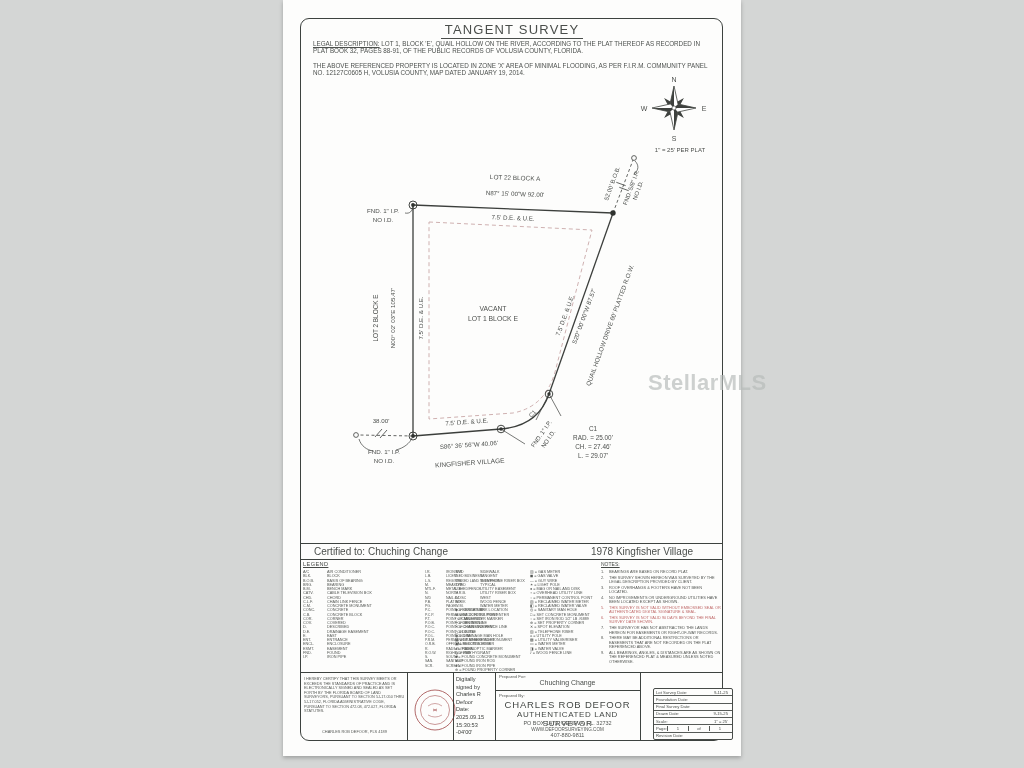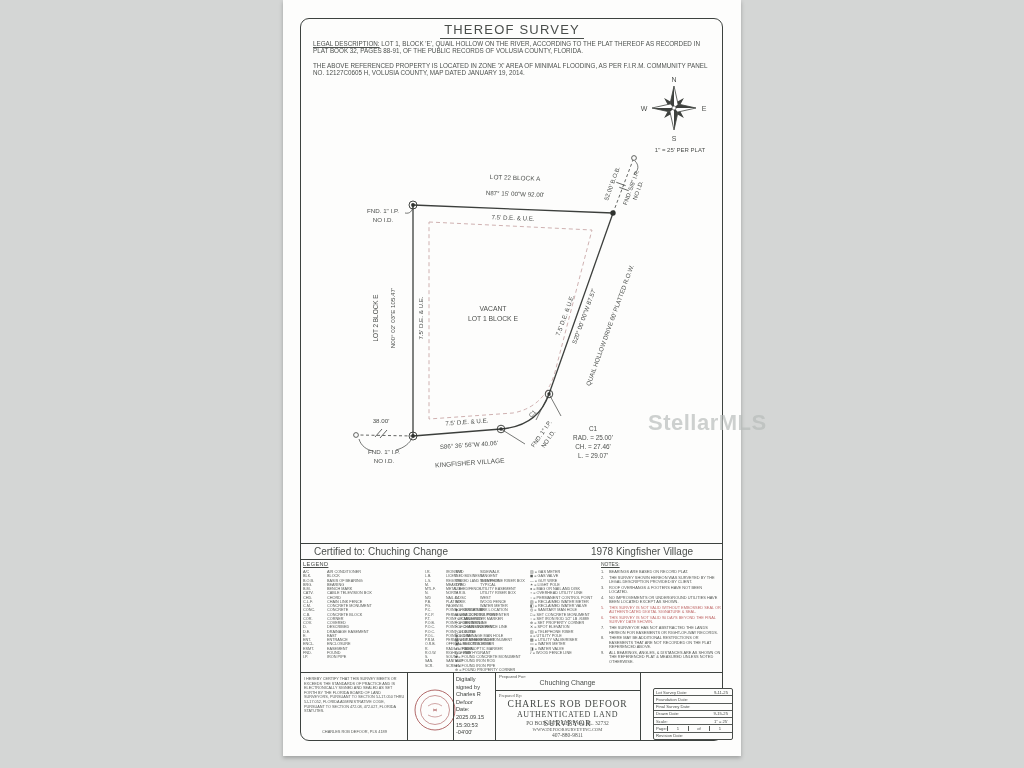--- a/index.html
+++ b/index.html
@@ -52,49 +52,49 @@
                line-height:4.6px; color:#555855; }
   .cert-name { position:absolute; left:21px; top:729px; width:101px; text-align:center;
                font-size:3.9px; color:#555855; }
   .digital { position:absolute; left:173px; top:676px; width:38px; font-size:5.6px;
              line-height:7.6px; color:#3c3f3c; white-space:pre-line; }
   .prep-for { position:absolute; left:212px; top:672px; width:145px; height:19px;
               border-bottom:1px solid #3d423f; }
   .prep-for .lab, .prep-by .lab { position:absolute; left:4px; top:2px; font-size:4.4px; color:#555855; }
   .prep-for .name { position:absolute; left:0; top:7px; width:100%; text-align:center;
                     font-size:7px; color:#4a4e4b; }
-  .prep-by { position:absolute; left:212px; top:691px; width:145px; height:50px;font-family:Liberation Serif, serif; }
+  .prep-by { position:absolute; left:212px; top:691px; width:145px; height:50px; }
   .prep-by .l1 { position:absolute; top:8px; width:100%; text-align:center; font-size:9.5px;
                  letter-spacing:.8px; color:#44484五; color:#444845; }
   .prep-by .l2 { position:absolute; top:19px; width:100%; text-align:center; font-size:8px;
                  letter-spacing:.6px; color:#444845; }
   .prep-by .l3 { position:absolute; top:29px; width:100%; text-align:center; font-size:5.5px; color:#555855; }
   .prep-by .l4 { position:absolute; top:35.5px; width:100%; text-align:center; font-size:4.6px; color:#555855; }
   .prep-by .l5 { position:absolute; top:41px; width:100%; text-align:center; font-size:5.5px; color:#555855; }
 
   .s-table { position:absolute; left:370px; top:688px; width:80px; height:52px;
              border:1px solid #474b48; border-radius:2px; background:#fdfdfc;
              display:flex; flex-direction:column; font-size:4.2px; color:#4c504d; }
   .t-row { flex:1; display:flex; align-items:center; border-bottom:.6px solid #565a57; padding:0 2px; }
   .t-row:last-child { border-bottom:none; }
   .t-val { margin-left:auto; padding-right:2px; }
   .t-cell { flex:1; text-align:center; border-left:.6px solid #565a57; }
 
   .watermark { position:absolute; left:648px; top:370px; font-size:22px; font-weight:600;
-               letter-spacing:.5px; color:#b7bcba; opacity:.68;margin-top:40px; }
+               letter-spacing:.5px; color:#b7bcba; opacity:.68; }
 </style>
 </head>
 <body>
 
 <div class="canvas">
   <div class="page">
     <div class="frame"></div>
 
     <div class="title">
-      <span>THEREOF SURVEY</span>
+      <span>TANGENT SURVEY</span>
     </div>
 
     <div class="legal">
       <div class="p1"><span class="u">LEGAL DESCRIPTION:</span><span> LOT 1, BLOCK 'E', QUAIL HOLLOW ON THE RIVER, ACCORDING TO THE PLAT THEREOF AS RECORDED IN PLAT BOOK 32, PAGES 88-91, OF THE PUBLIC RECORDS OF VOLUSIA COUNTY, FLORIDA.</span></div>
       <div class="p2">THE ABOVE REFERENCED PROPERTY IS LOCATED IN ZONE 'X' AREA OF MINIMAL FLOODING, AS PER F.I.R.M. COMMUNITY PANEL NO. 12127C0605 H, VOLUSIA COUNTY, MAP DATED JANUARY 19, 2014.</div>
     </div>
 
     <svg class="drawing" viewBox="0 0 458 756">
 
       <g>

